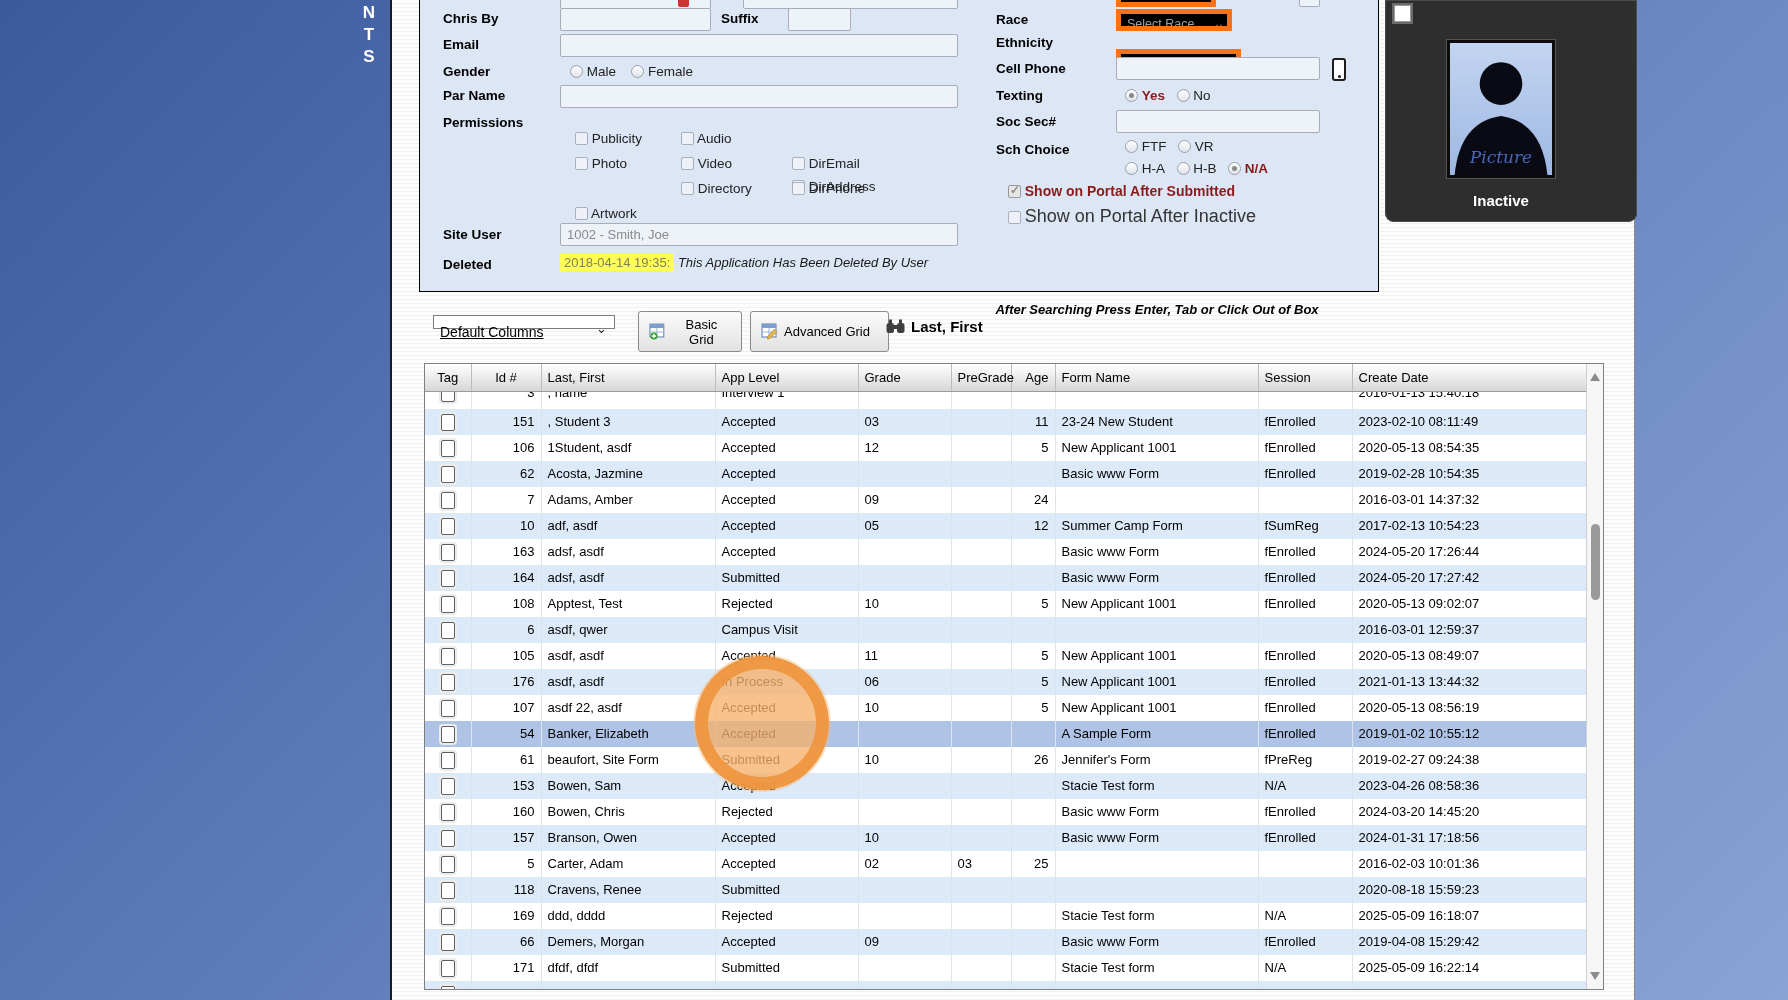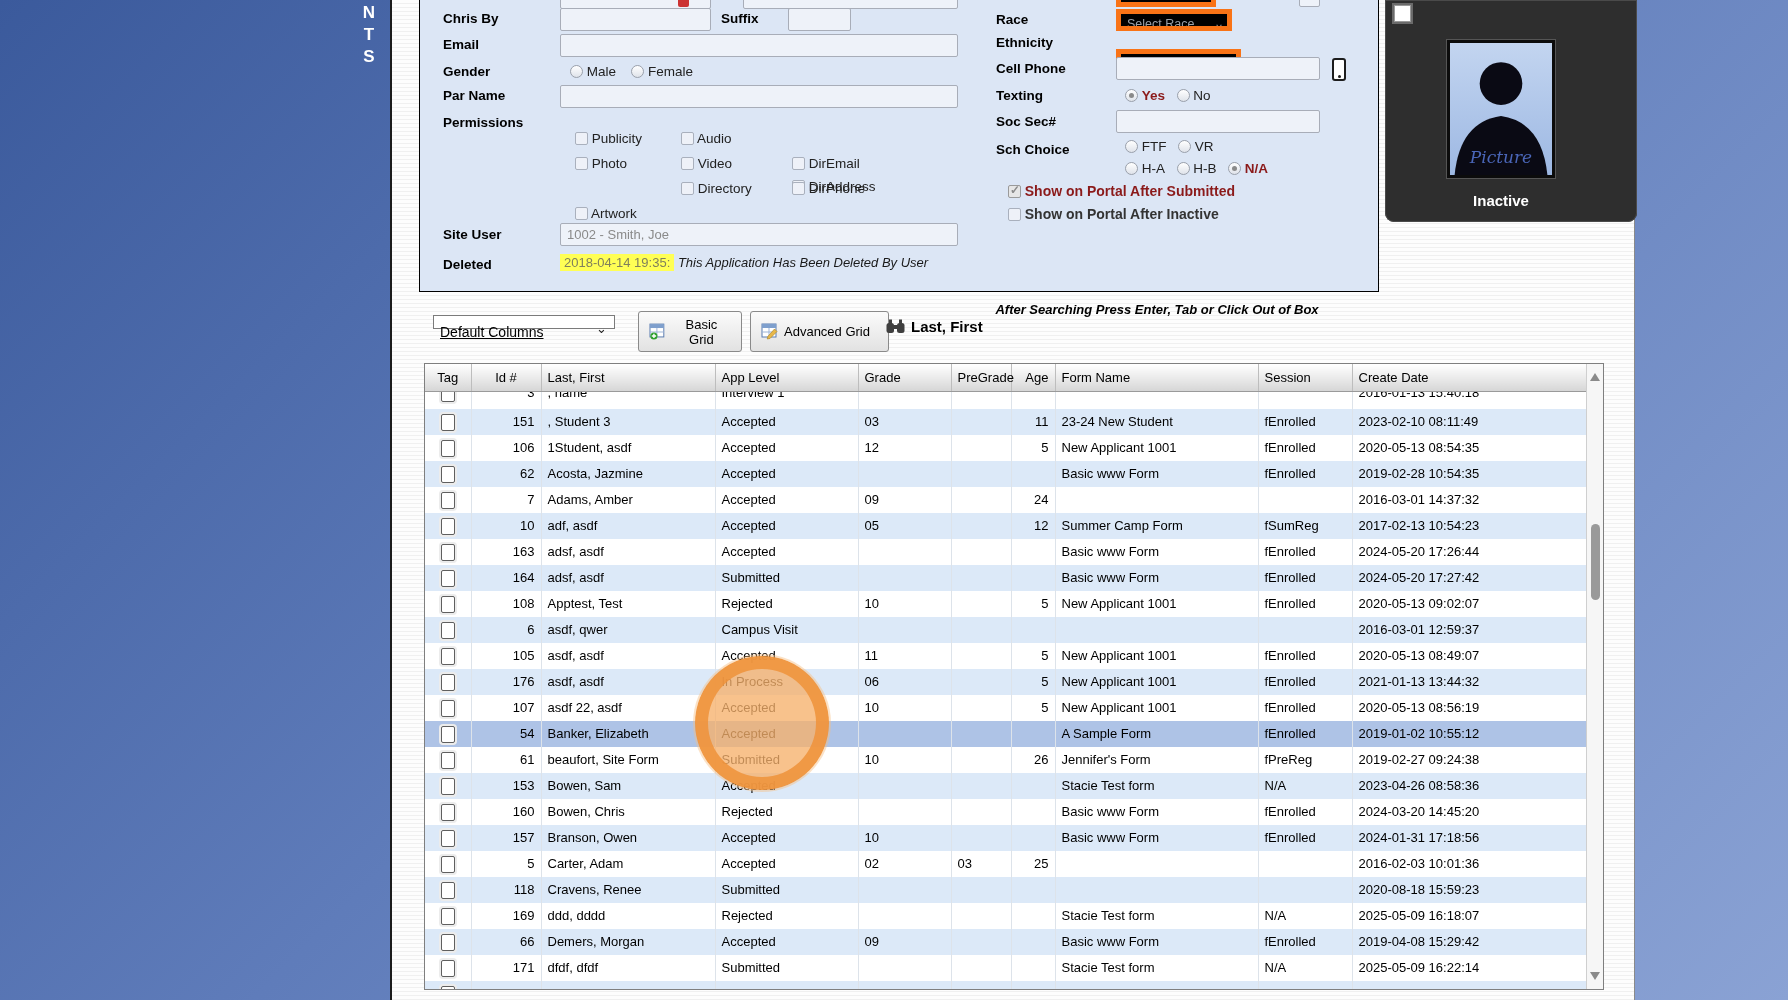--- a/index.html
+++ b/index.html
@@ -199,21 +199,21 @@
       &nbsp;<span class="radio sel"></span>
       <label class="maroon">N/A</label>
     </div>
 
     <div class="optrow" style="left:588px; top:196px;">
       <span class="cbox checked"></span>
       <label class="maroon" style="font-size:14px;">Show on Portal After Submitted</label>
     </div>
     <div class="optrow" style="left:588px; top:219px;">
       <span class="cbox"></span>
-      <label style="color:#333; font-size:14px;font-weight:bold;">Show on Portal After Inactive</label>
+      <label style="color:#333; font-size:18px;">Show on Portal After Inactive</label>
     </div>
   </div>
 
   <div class="photo-panel">
     <div class="photo-check"></div>
     <div class="photo-frame">
       <svg viewBox="0 0 100 130" style="position:absolute; left:0; top:4px; width:100%; height:100%;">
         <circle cx="50" cy="36" r="21" fill="#0a0a14"></circle>
         <path d="M4 130 Q8 74 50 68 Q92 74 96 130 Z" fill="#0a0a14"></path>
       </svg>

